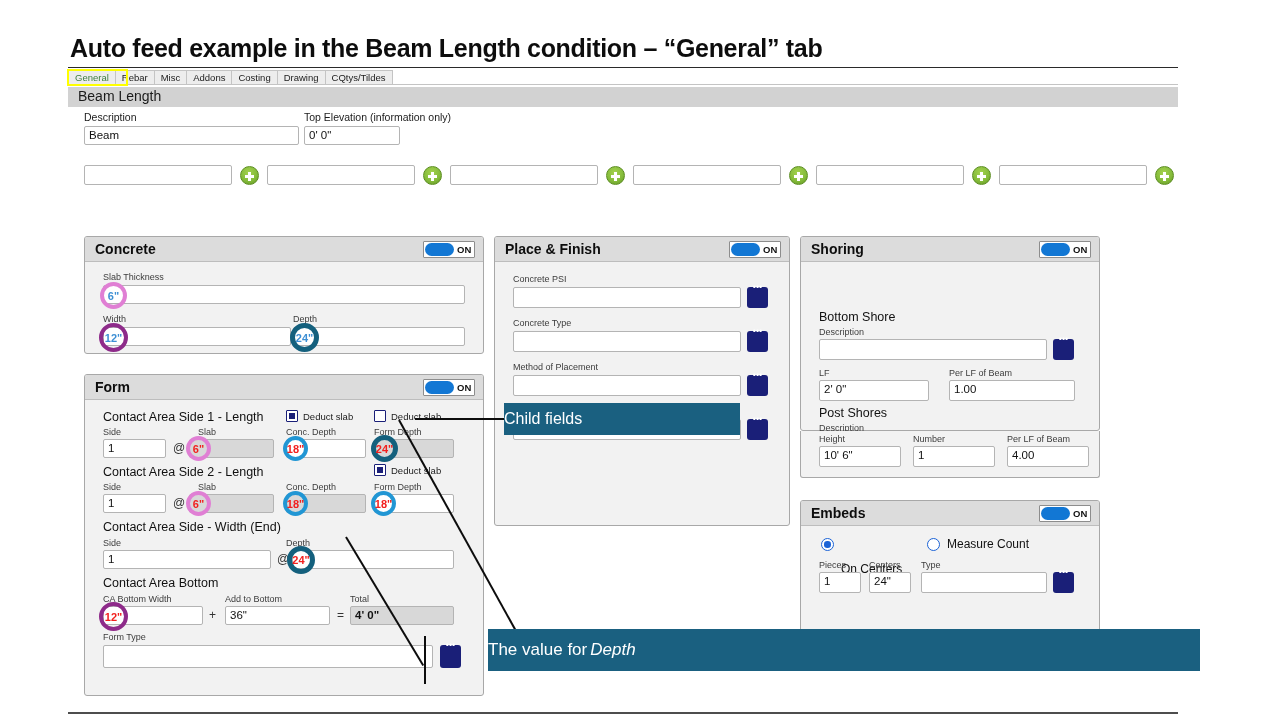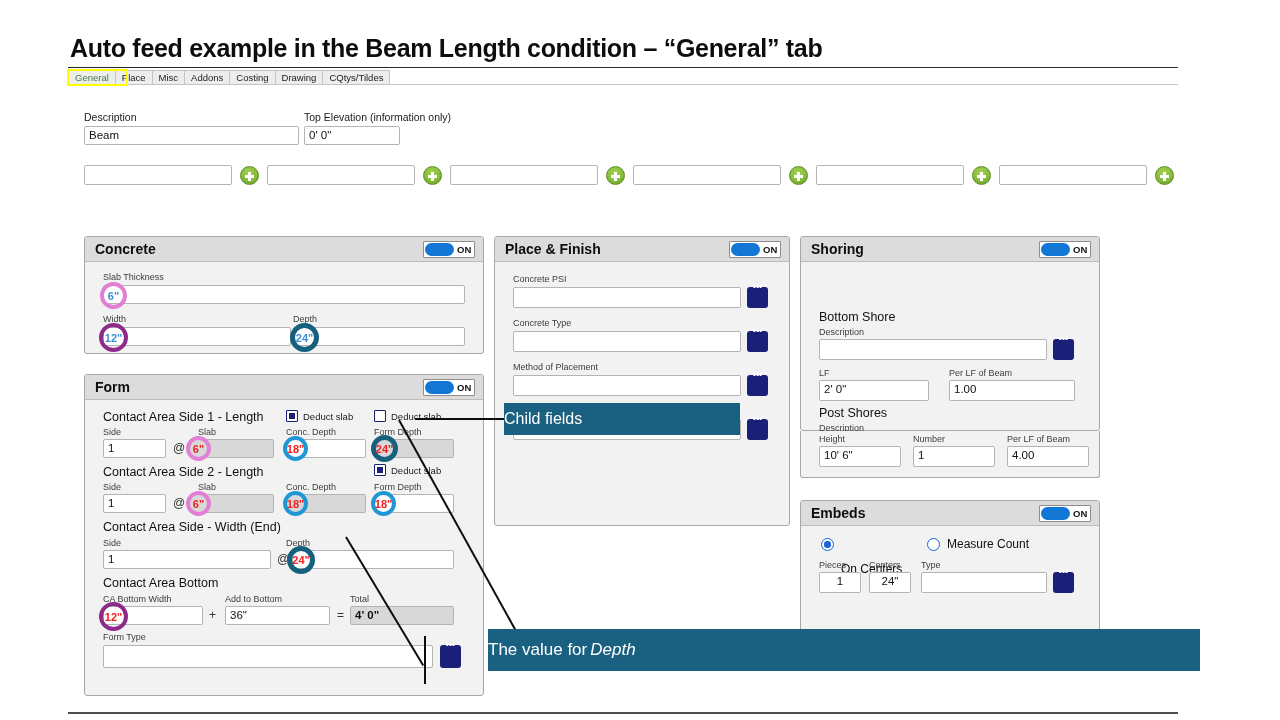--- a/index.html
+++ b/index.html
@@ -216,41 +216,44 @@
 <div id="slide-title">Auto feed example in the Beam Length condition – “General” tab</div>
 <div id="top-rule"></div>
 
 <div id="app-window">
 
   <div id="tab-strip">
     <div class="tab active">
         <span>General</span>
       </div>
     <div class="tab">
-        <span>Place</span>
+        <span>Rebar</span>
       </div>
     <div class="tab">
         <span>Misc</span>
       </div>
     <div class="tab">
         <span>Addons</span>
       </div>
     <div class="tab">
         <span>Costing</span>
       </div>
     <div class="tab">
         <span>Drawing</span>
       </div>
     <div class="tab">
         <span>CQtys/Tildes</span>
       </div>
     <div id="tab-filler"></div>
     <div id="tab-highlight"></div>
   </div>
 
+  <div id="condition-bar">
+    <div id="condition-title">Beam Length</div>
+  </div>
 
   <div id="form-body">
 
     <div class="fld-label" id="desc-label">Description</div>
     <div class="fld-label" id="topelev-label">Top Elevation (information only)</div>
     <div class="txt" id="desc-input">Beam</div>
     <div class="txt" id="topelev-input">0' 0"</div>
 
     <div id="add-row">
       <div class="add-cell" style="left:0px;">
@@ -455,21 +458,21 @@
       <div class="panel-body" style="height:45px;">
         <div class="mini-label" style="position:absolute;left:18px;top:3px;">Height</div>
         <div class="mini-label" style="position:absolute;left:112px;top:3px;">Number</div>
         <div class="mini-label" style="position:absolute;left:206px;top:3px;">Per LF of Beam</div>
         <div class="txt" style="position:absolute;left:18px;top:15px;width:82px;height:21px;">10' 6"</div>
         <div class="txt" style="position:absolute;left:112px;top:15px;width:82px;height:21px;">1</div>
         <div class="txt" style="position:absolute;left:206px;top:15px;width:82px;height:21px;">4.00</div>
       </div>
     </div>
 
-    <div class="panel" style="left:732px; top:389px; width:300px; height:144px;text-align:center;">
+    <div class="panel" style="left:732px; top:389px; width:300px; height:144px;">
       <div class="panel-head">
         <div class="panel-title">Embeds</div>
         <div class="toggle">
           <div class="knob"></div>
           <div class="on-text">ON</div>
         </div>
       </div>
       <div class="panel-body" style="height:94px;">
         <div class="radio sel" style="position:absolute;left:20px;top:12px;"></div>
         <div class="radio-label" style="position:absolute;left:40px;top:11px;margin-top:25px;">On Centers</div>

